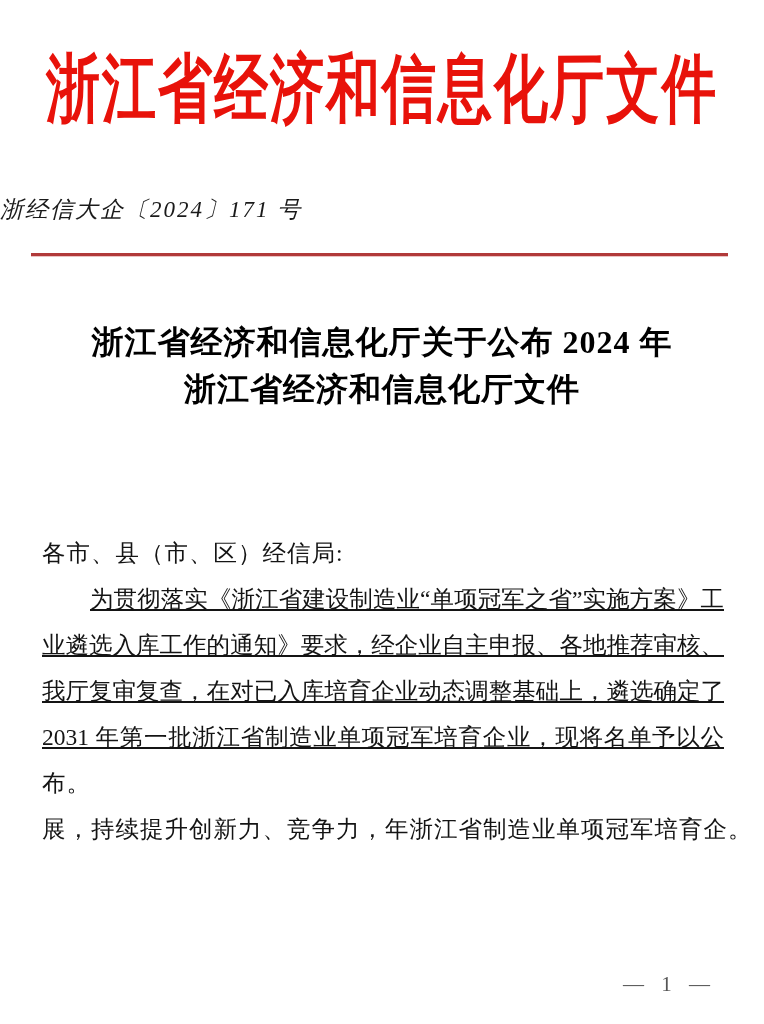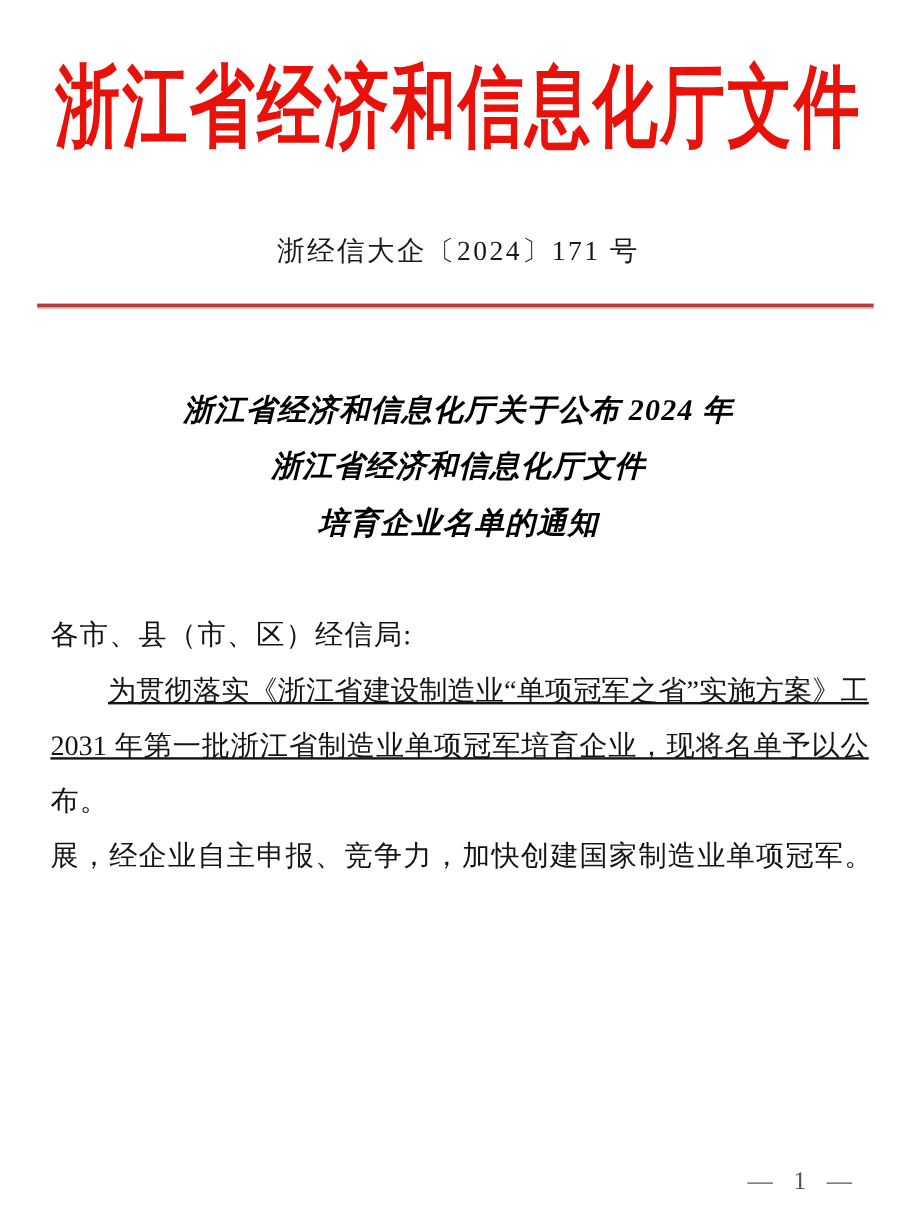--- a/index.html
+++ b/index.html
@@ -31,54 +31,54 @@
     transform: scaleY(1.38);
     transform-origin: 50% 0;
     white-space: nowrap;
   }
   
   .doc-number {
     position: absolute;
     top: 194px;
     left: 0;
     right: 0;
-    text-align: center;
+    text-align: left;
     font-size: 23px;
     letter-spacing: 2px;
     color: #1a1a1a;
     white-space: nowrap;
+    font-style: italic;
   }
   
   .red-rule {
     position: absolute;
     top: 253px;
     left: 31px;
     width: 697px;
     height: 3px;
     background: #b13a3a;
     border-bottom: 1px solid #ecc3c3;
   }
   
   .doc-title {
     position: absolute;
     top: 319px;
     left: 0;
     right: 0;
     text-align: center;
-    font-size: 25px;
+    font-size: 32px;
     font-weight: bold;
     color: #000000;
     line-height: 47px;
     letter-spacing: 1px;
-    font-style: italic;
   }
   
   .body-text {
     position: absolute;
-    top: 507px;
+    top: 530px;
     left: 42px;
     width: 682px;
     font-size: 23.5px;
     line-height: 46px;
     color: #141414;
   }
   .body-line {
     height: 46px;
     white-space: nowrap;
     letter-spacing: 1px;
@@ -112,34 +112,35 @@
 
   <div class="letterhead">浙江省经济和信息化厅文件</div>
 
   <div class="doc-number">浙经信大企〔2024〕171 号</div>
 
   <div class="red-rule"></div>
 
   <div class="doc-title">
     <div class="title-line">浙江省经济和信息化厅关于公布 2024 年</div>
     <div class="title-line">浙江省经济和信息化厅文件</div>
-    <div class="title-line">培育企业名单的通知</div>
   </div>
 
   <div class="body-text">
 
     <div class="body-line">各市、县（市、区）经信局:</div>
 
     <div>
       <div class="body-line justify indent">为贯彻落实《浙江省建设制造业“单项冠军之省”实施方案》工</div>
+      <div class="body-line justify">业遴选入库工作的通知》要求，经企业自主申报、各地推荐审核、</div>
+      <div class="body-line justify">我厅复审复查，在对已入库培育企业动态调整基础上，遴选确定了</div>
       <div class="body-line justify">2031 年第一批浙江省制造业单项冠军培育企业，现将名单予以公</div>
       <div class="body-line">布。</div>
     </div>
 
     <div>
-      <div class="body-line">展，经企业自主申报、竞争力，加快创建国家制造业单项冠军。</div>
+      <div class="body-line">展，持续提升创新力、竞争力，年浙江省制造业单项冠军培育企。</div>
     </div>
 
   </div>
 
   <div class="page-number">— 1 —</div>
 
 </div>
 
 </body></html>

